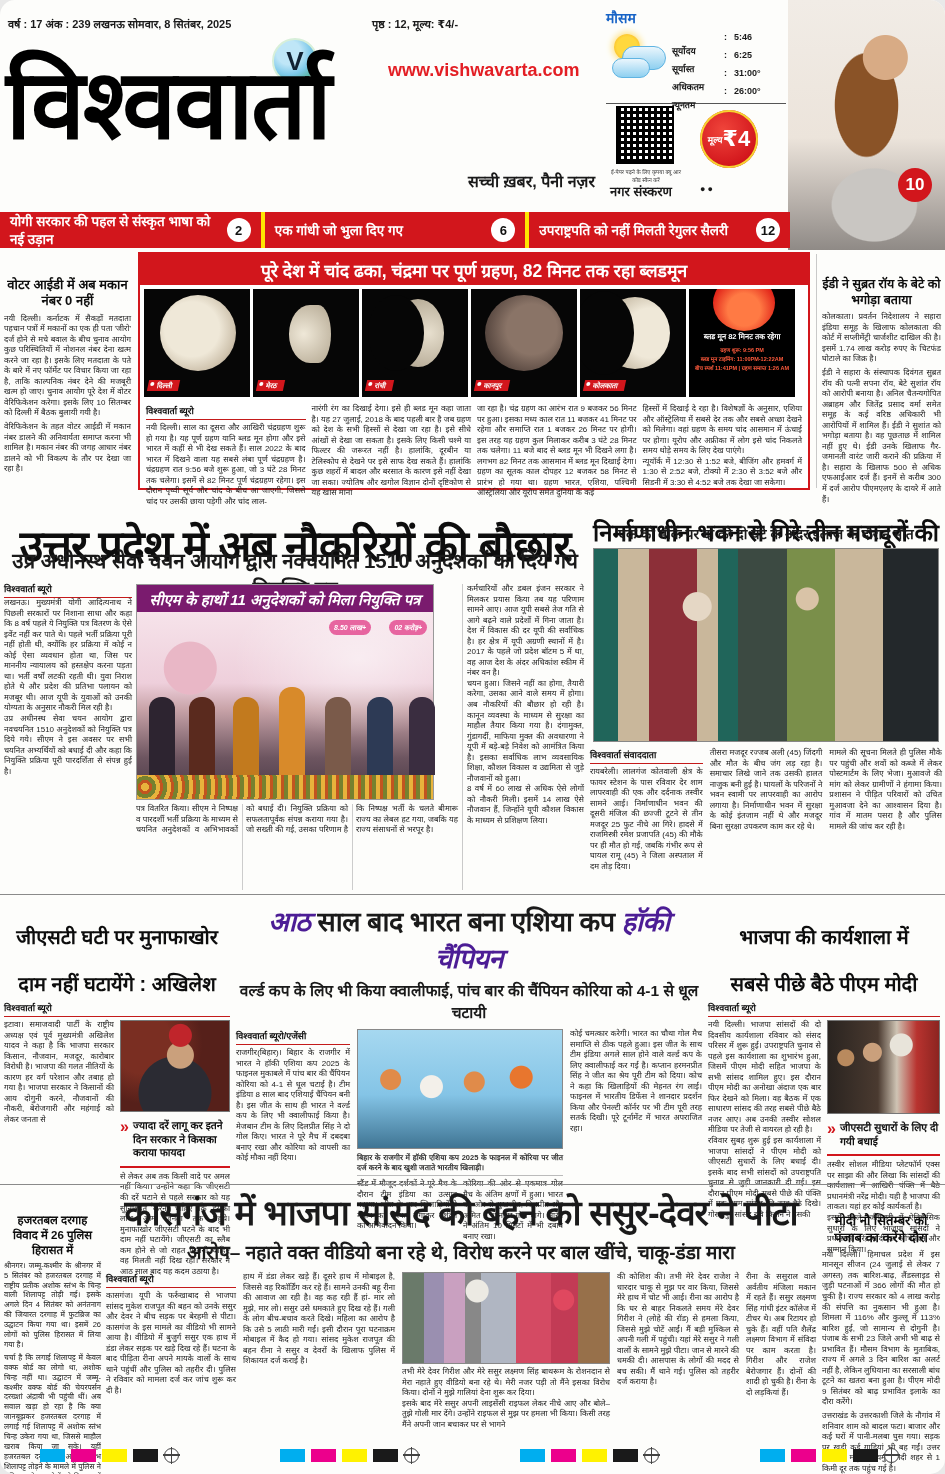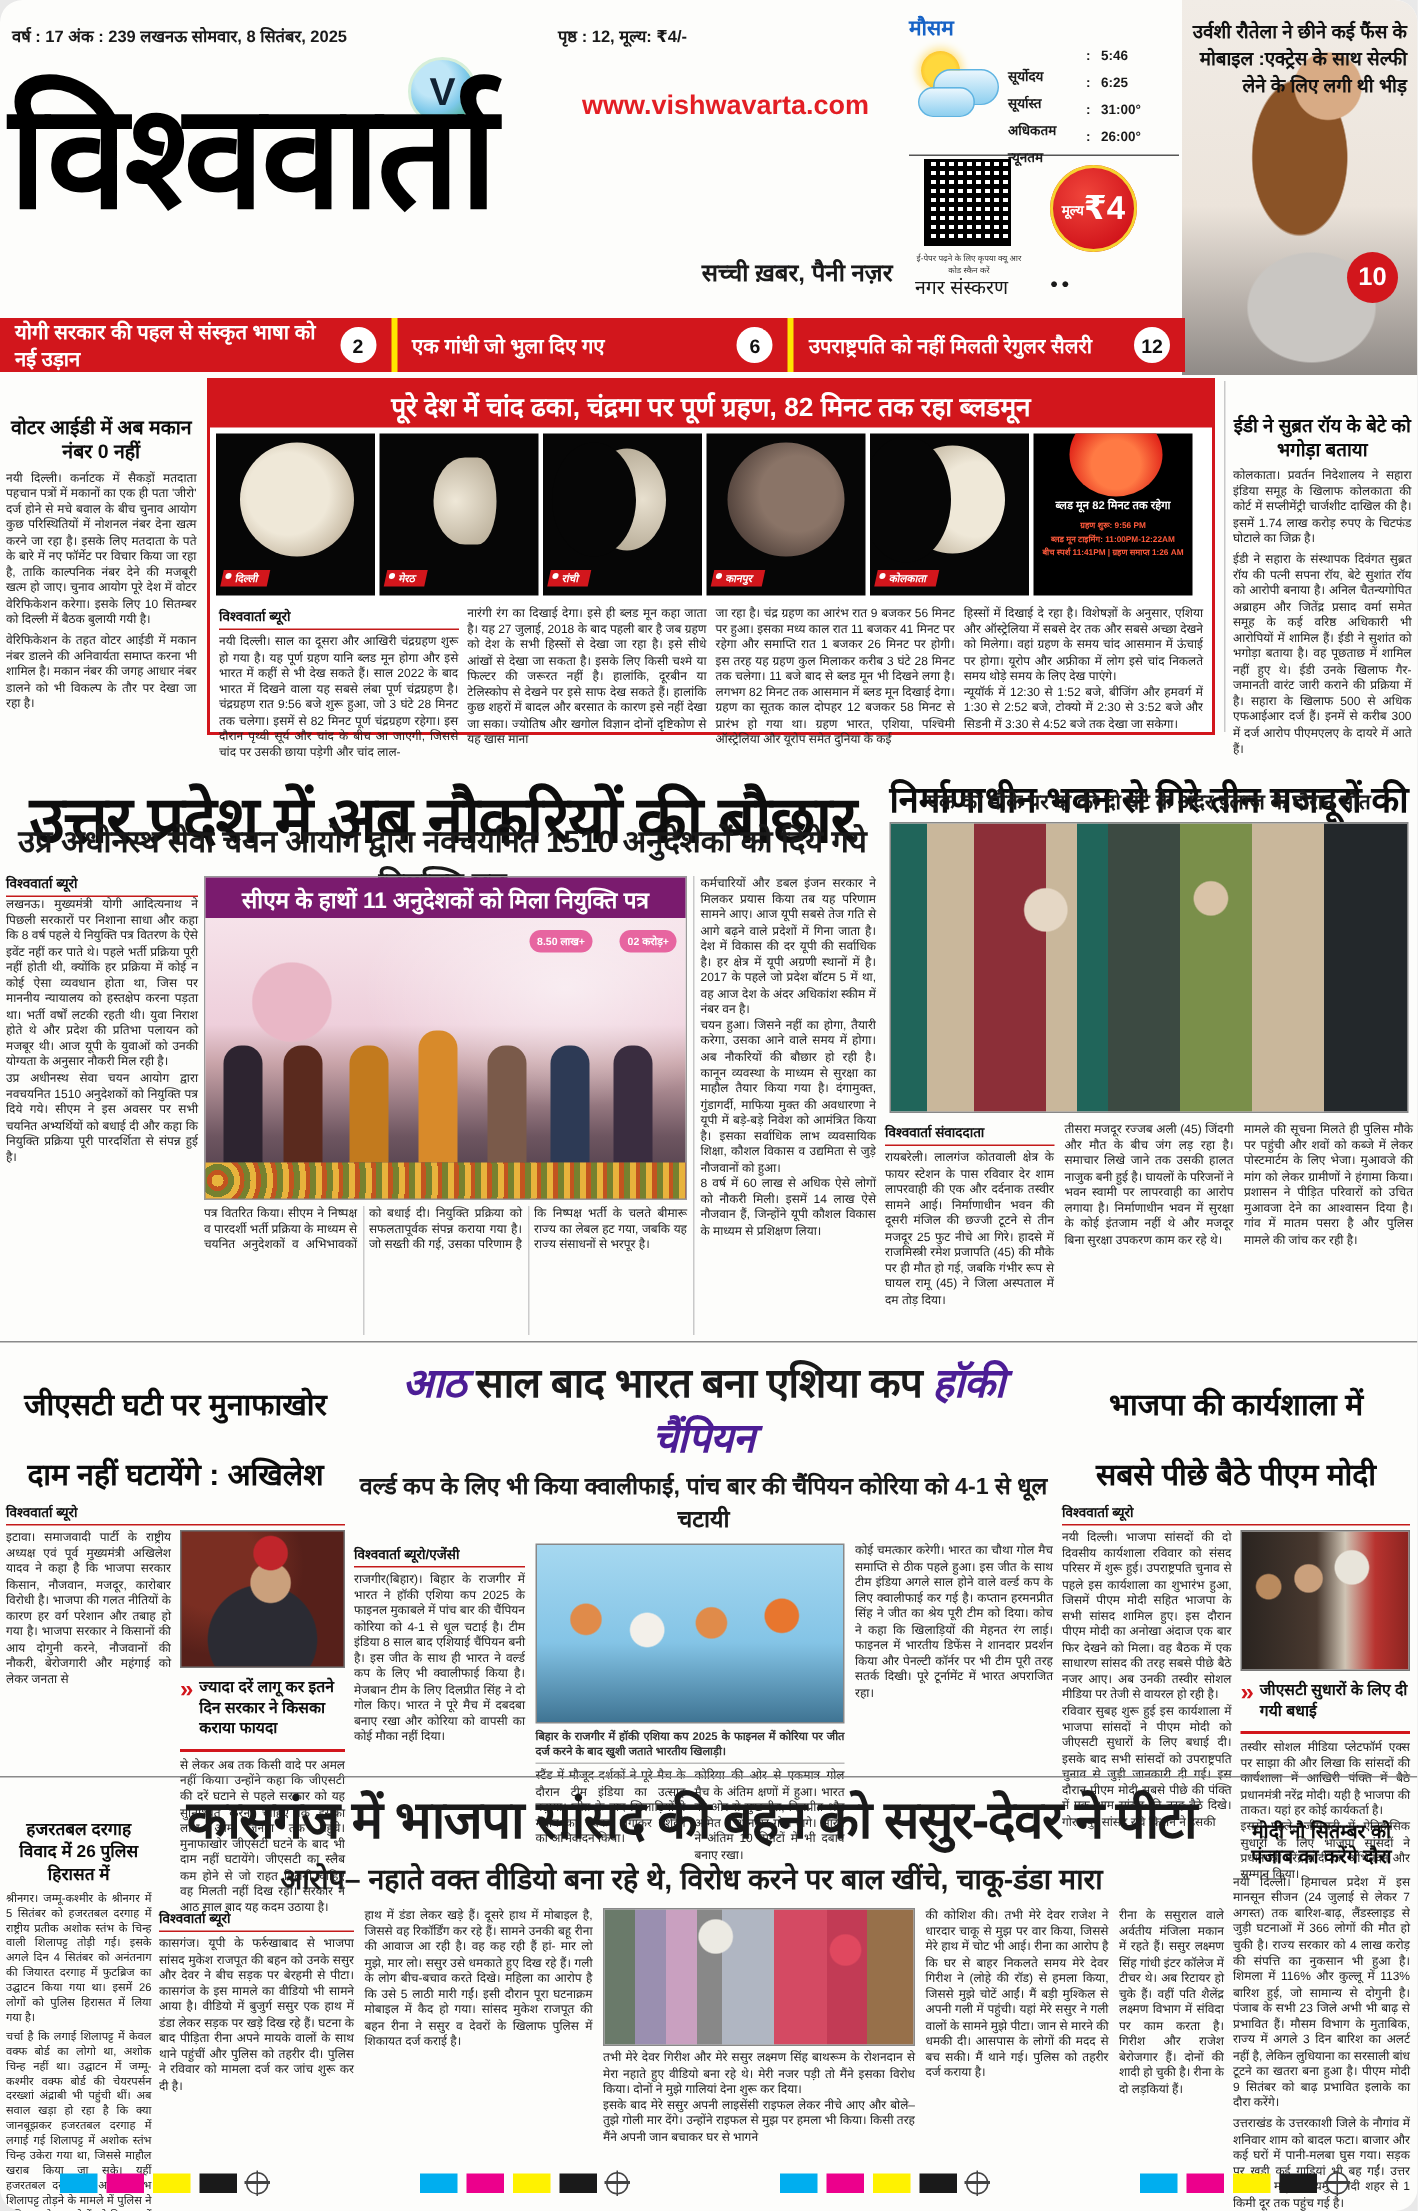--- a/index.html
+++ b/index.html
@@ -37,21 +37,21 @@
   .wlab { width:52px;margin-top:12px; } .wcol { width:10px; } .wval { }
   #qr { left:616px; top:106px; width:58px; height:58px; border:2px solid #000; background:
     repeating-linear-gradient(0deg,#000 0 3px,transparent 3px 6px),
     repeating-linear-gradient(90deg,#000 0 3px,#fff 3px 6px); }
   #qr-note { left:608px; top:168px; width:76px; font-size:5.5px; text-align:center; color:#333; }
   #price-badge { left:700px; top:110px; width:58px; height:58px; border-radius:50%;
     background:radial-gradient(circle at 40% 35%,#f0453b,#d2161c 70%); color:#fff; display:flex;
     align-items:center; justify-content:center; box-shadow:0 0 0 2px #f6d430 inset; }
   #price-label { font-size:9px; font-weight:bold; }
   #price-value { font-size:22px; font-weight:900; line-height:1; }
-  #edition { left:610px; top:182px; font-size:13px; font-weight:400;text-align:center; }
+  #edition { left:610px; top:182px; font-size:13px; font-weight:700;text-align:center; }
   #edition-mark { left:700px; top:184px; font-size:9px; letter-spacing:2px; }
 
   
   #celebrity { left:788px; top:0; width:157px; height:250px; background:
     radial-gradient(circle at 62% 23%, #d8ab85 0 22px, transparent 23px),
     radial-gradient(ellipse 52px 85px at 50% 42%, #8a5327 0 60%, transparent 62%),
     radial-gradient(ellipse 70px 60px at 55% 82%, #c9c6c2 0 60%, transparent 62%),
     linear-gradient(180deg,#f1ece6 0%,#ece4db 55%,#b9b2ac 80%,#8f8a86 100%); }
   #promo-text { left:790px; top:12px; width:152px; font-size:12.5px; line-height:1.45; font-weight:900; text-align:right; padding-right:4px; color:#111; }
   #promo-page { left:898px; top:168px; width:34px; height:34px; border-radius:50%; background:#d2161c; color:#fff;
@@ -92,21 +92,21 @@
   #eclipse-text { display:flex; gap:6px; padding:3px 6px; }
   #eclipse-text .col { flex:1; }
   #ed-story { left:816px; top:254px; width:125px; height:234px; padding-left:5px; border-left:1px solid #c9c9c9; }
   #ed-story .hl { font-size:12.5px; line-height:1.25; margin-bottom:4px; }
 
   
   #jobs-headline { left:4px; top:492px; width:582px; font-size:43px; letter-spacing:-1px; }
   #jobs-subhead { left:4px; top:546px; width:582px; font-size:20.5px; font-weight:900; text-align:center; }
   #jobs-byline { left:4px; top:582px; width:128px; }
   #jobs-col1 { left:4px; top:598px; width:128px; height:292px; }
-  #stage-wrap { left:136px; top:584px; width:322px; height:216px; border:1px solid #999; }
+  #stage-wrap { left:136px; top:584px; width:298px; height:216px; border:1px solid #999;font-style:italic; }
   #stage-cap { height:27px; background:#7a1b6e; color:#fff; font-weight:900; font-size:15px; display:flex; align-items:center; justify-content:center; }
   #stage-photo { position:relative; height:187px; background:
     radial-gradient(ellipse at 75% 25%, rgba(255,255,255,.55), transparent 40%),
     radial-gradient(circle at 18% 30%, #e9b7c6 0 26px, transparent 27px),
     linear-gradient(180deg,#f6e3ea 0%,#eecfdb 38%,#c8a3a8 52%,#6d5560 78%,#473744 100%); }
   #stage-photo::after { content:""; position:absolute; bottom:0; left:0; right:0; height:24px;
     background:repeating-radial-gradient(circle at 8px 12px,#e8b33c 0 4px,#c2541f 4px 7px,#76812f 7px 11px); }
   .stage-badge { position:absolute; top:8px; background:#e765a0; color:#fff; font-size:7px; font-weight:bold;
     padding:3px 5px; border-radius:8px; }
   #badge1 { right:62px; } #badge2 { right:6px; }
@@ -237,21 +237,20 @@
   <div class="abs" id="qr"></div>
   <div class="abs" id="qr-note">ई-पेपर पढ़ने के लिए कृपया क्यू आर कोड स्कैन करें</div>
   <div class="abs" id="price-badge">
     <span id="price-label">मूल्य</span>
     <span id="price-value">₹4</span>
   </div>
   <div class="abs" id="edition">नगर संस्करण</div>
   <div class="abs" id="edition-mark">●●</div>
 
   <div class="abs" id="celebrity"></div>
-  <div class="abs" id="promo-text">उर्वशी रौतेला ने छीने कई फैंस के मोबाइल :एक्ट्रेस के साथ सेल्फी लेने के लिए लगी थी भीड़</div>
   <div class="abs" id="promo-page">10</div>
 
   <div class="abs" id="band">
     <div class="band-cell">
       <span class="band-label">योगी सरकार की पहल से संस्कृत भाषा को नई उड़ान</span>
       <span class="band-num">2</span>
     </div>
     <div class="band-sep"></div>
     <div class="band-cell">
       <span class="band-label">एक गांधी जो भुला दिए गए</span>

